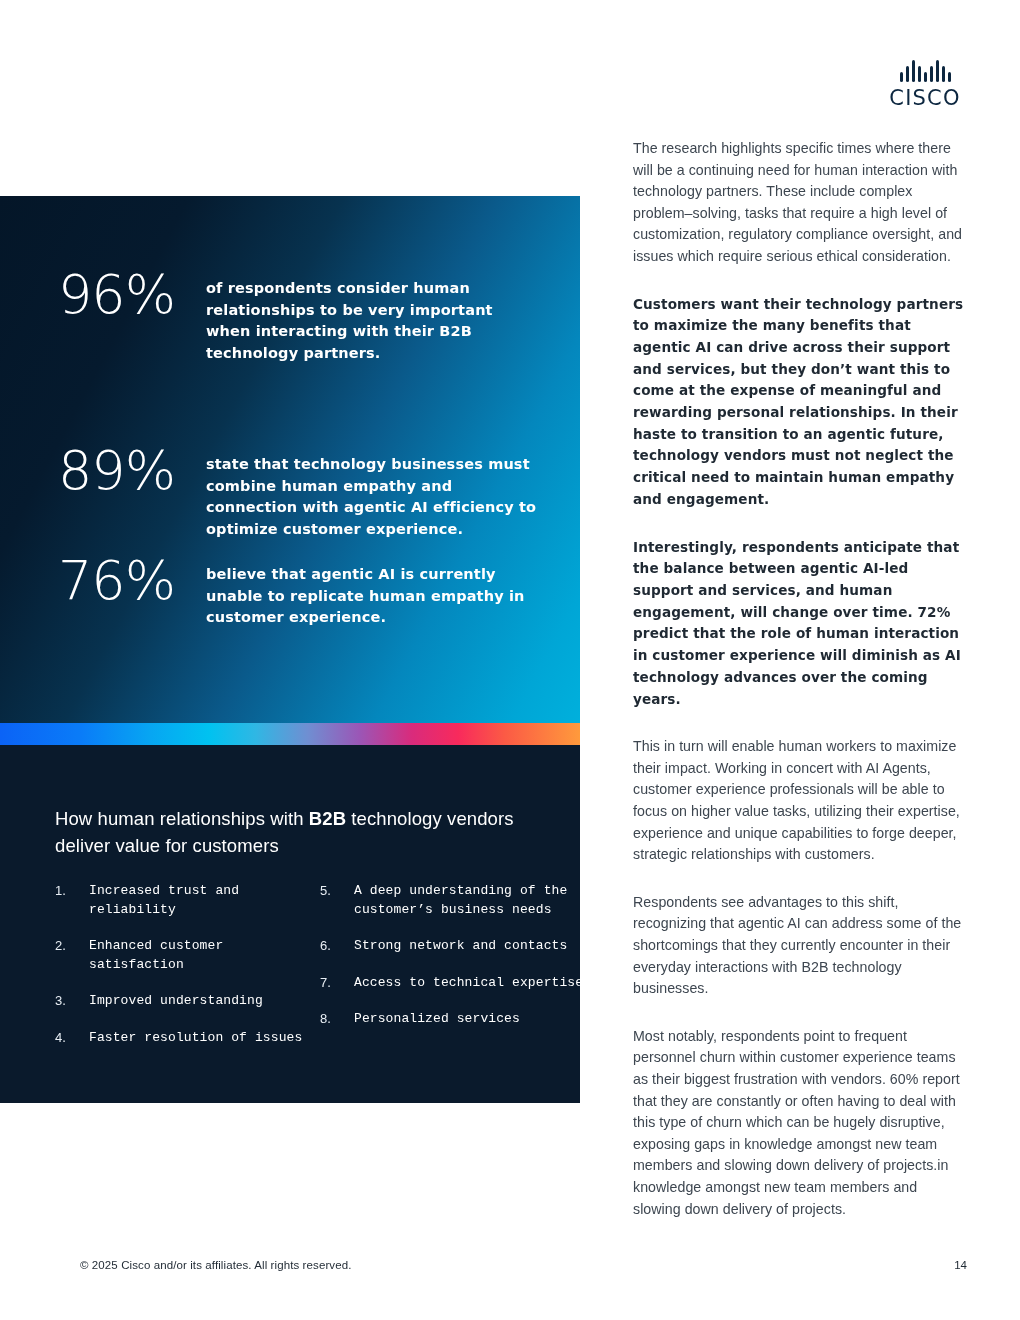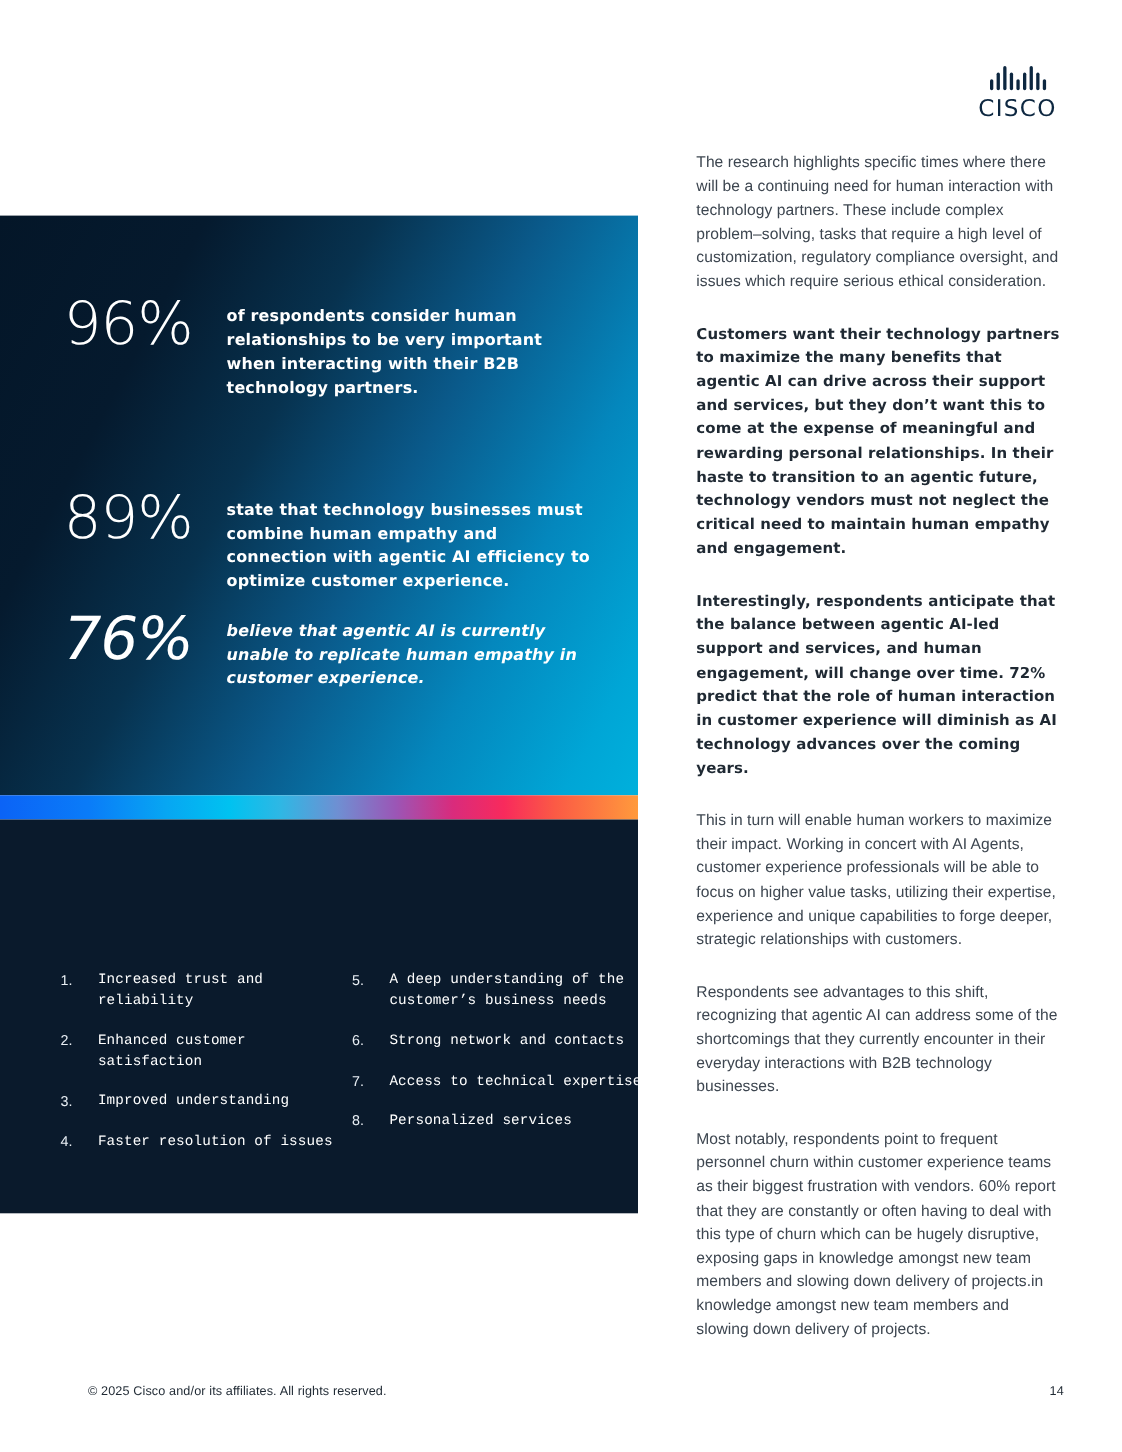--- a/index.html
+++ b/index.html
@@ -69,21 +69,21 @@
   }
   .stat-row {
     position: absolute;
     left: 58px;
     right: 40px;
     display: flex;
     align-items: flex-start;
   }
   .stat-row.r1 { top: 72px; }
   .stat-row.r2 { top: 216px; margin-top: 32px; }
-  .stat-row.r3 { top: 358px; font-style: italic; }
+  .stat-row.r3 { top: 358px; }
 
   .stat-number {
     width: 148px;
     flex: 0 0 148px;
     font-size: 54px;
     font-weight: 300;
     line-height: 1;
     color: #ffffff;
     letter-spacing: -1px;
     font-family: "DejaVu Sans", sans-serif;
@@ -248,20 +248,23 @@
     <div class="stat-number">76%</div>
     <div class="stat-text">believe that agentic AI is currently unable to replicate human empathy in customer experience.</div>
   </div>
 
 </div>
 
 <div class="rainbow-bar"></div>
 
 <div class="list-panel">
 
+  <div class="list-heading">
+    <span>How human relationships with </span><b>B2B</b><span> technology vendors deliver value for customers</span>
+  </div>
 
   <div class="list-columns">
 
     <div class="list-col">
       <div class="list-item">
         <div class="list-num">1.</div>
         <div class="list-label">Increased trust and reliability</div>
       </div>
       <div class="list-item">
         <div class="list-num">2.</div>

